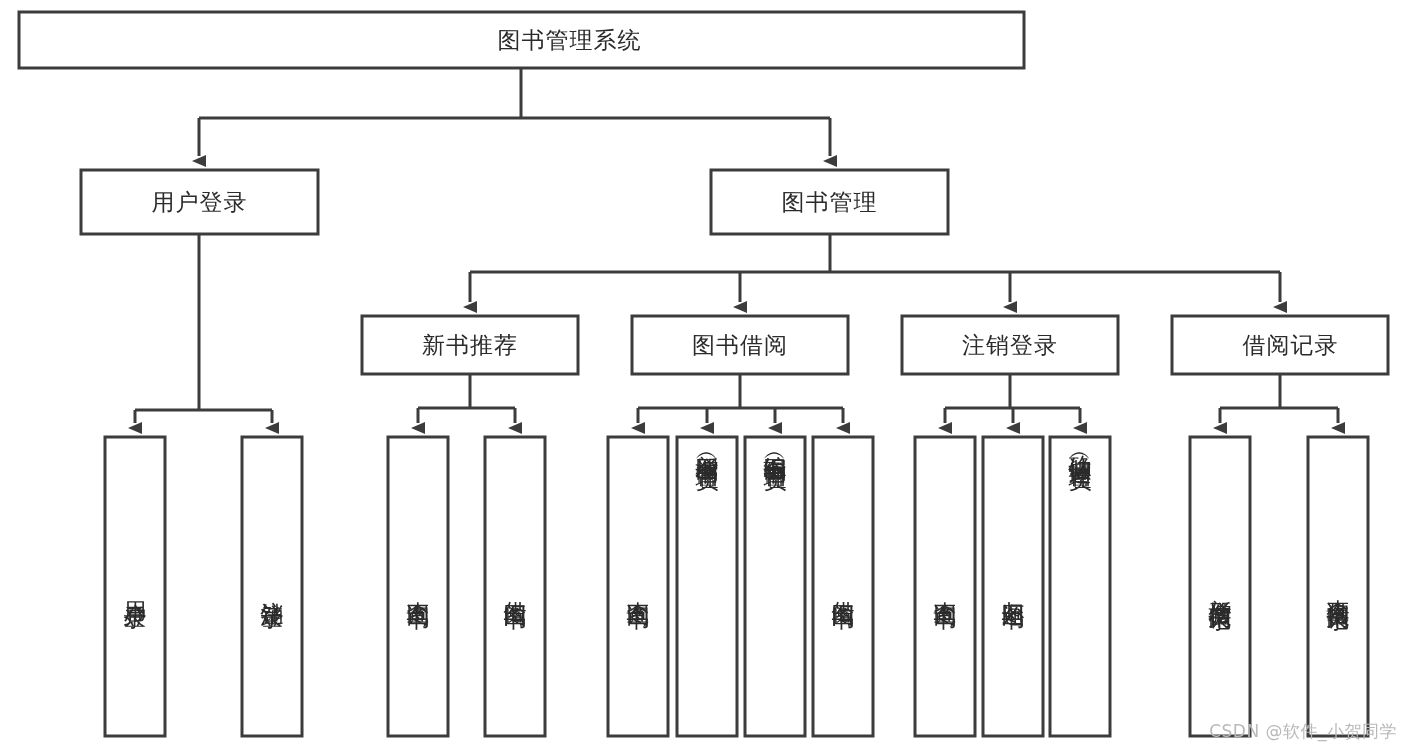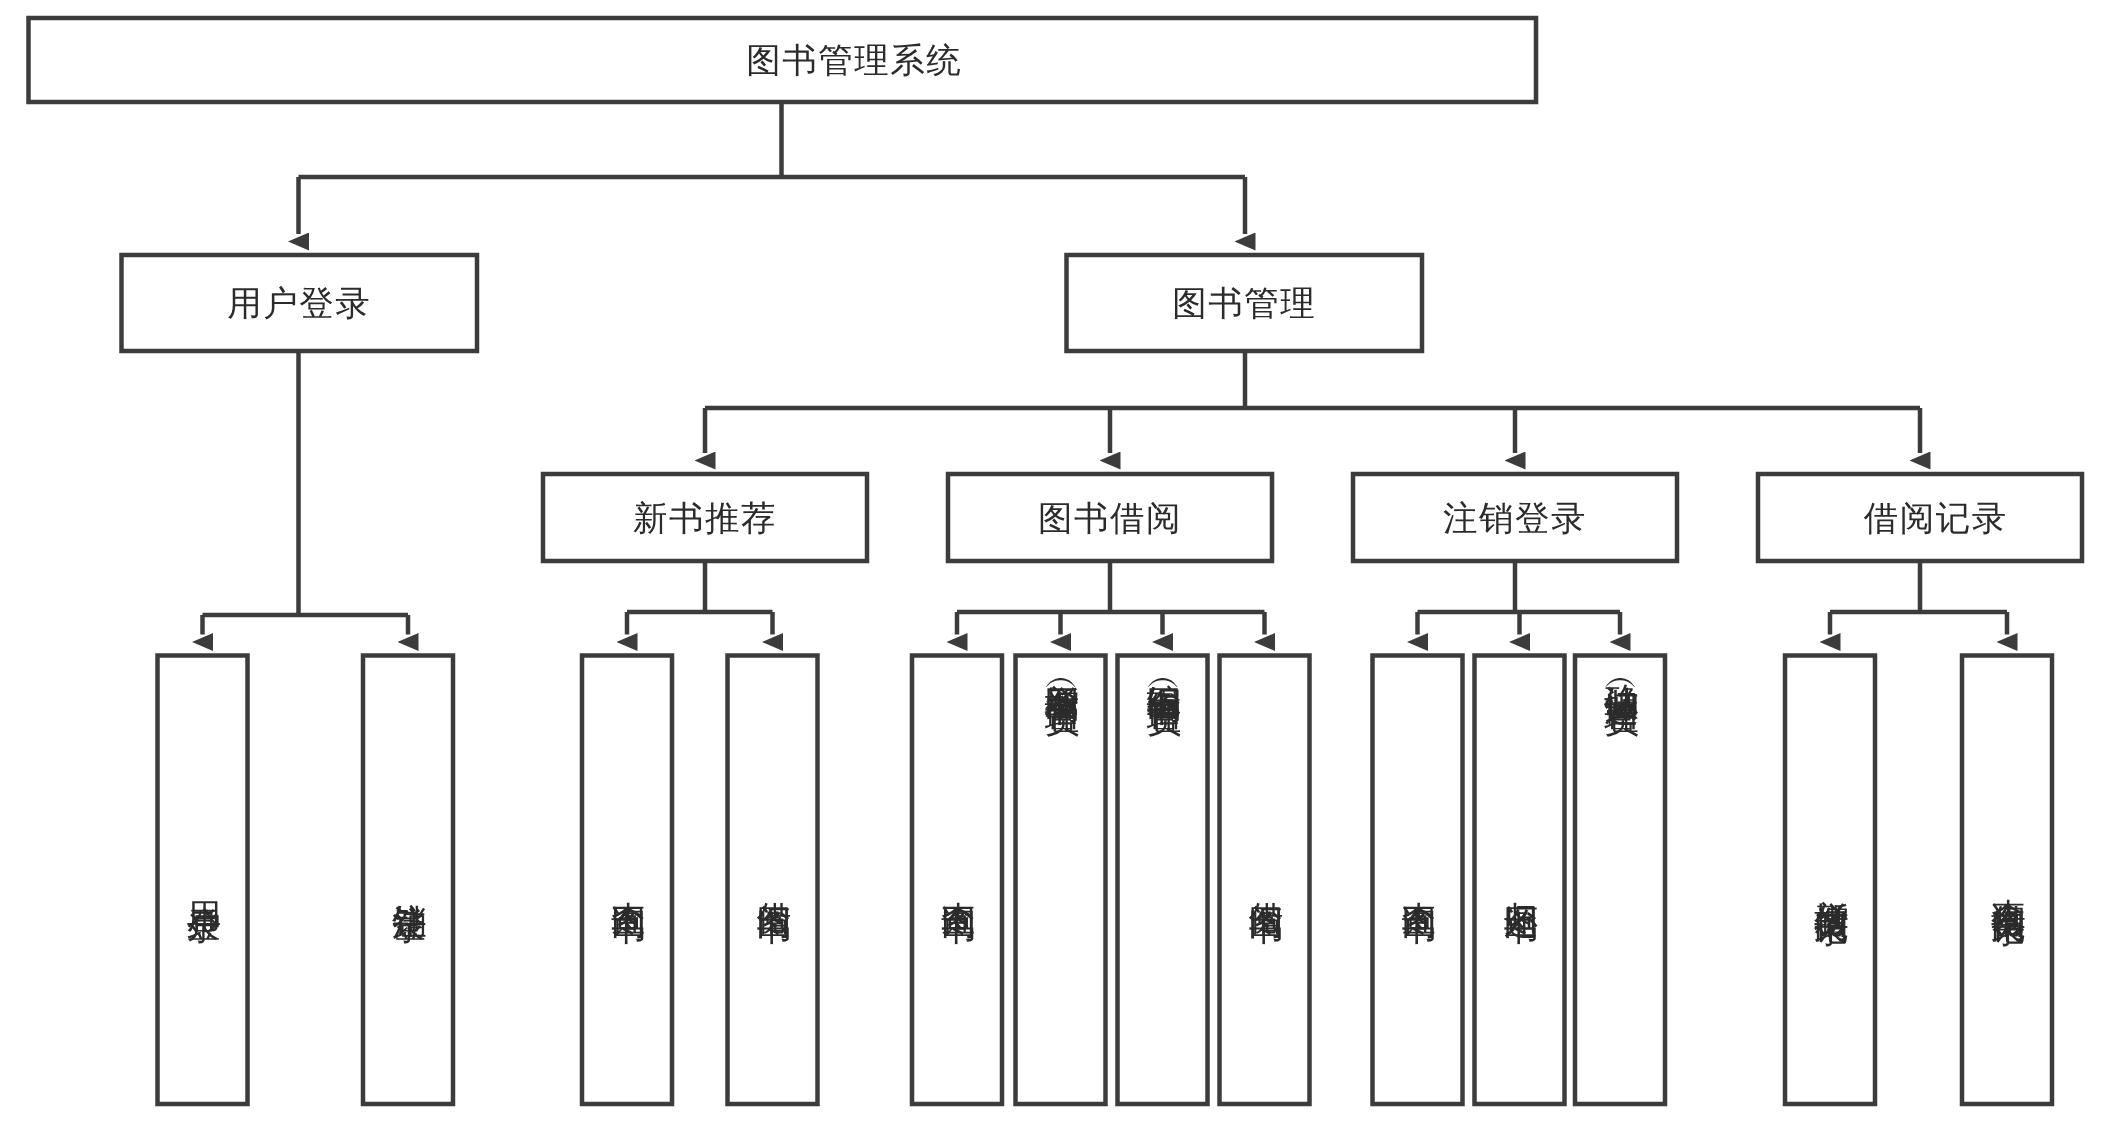--- a/index.html
+++ b/index.html
@@ -221,14 +221,15 @@
     <span class="vtext">确认归还（管理员）</span>
   </div>
 
   <div class="vtext-wrap" style="left:1190px; top:437px; width:60px; height:299px;">
     <span class="vtext">新增借阅记录</span>
   </div>
   <div class="vtext-wrap" style="left:1308px; top:437px; width:60px; height:299px;">
     <span class="vtext">查询借阅记录</span>
   </div>
 
+  <div class="watermark">CSDN @软件_小贺同学</div>
 
 </div>
 
 </body></html>

